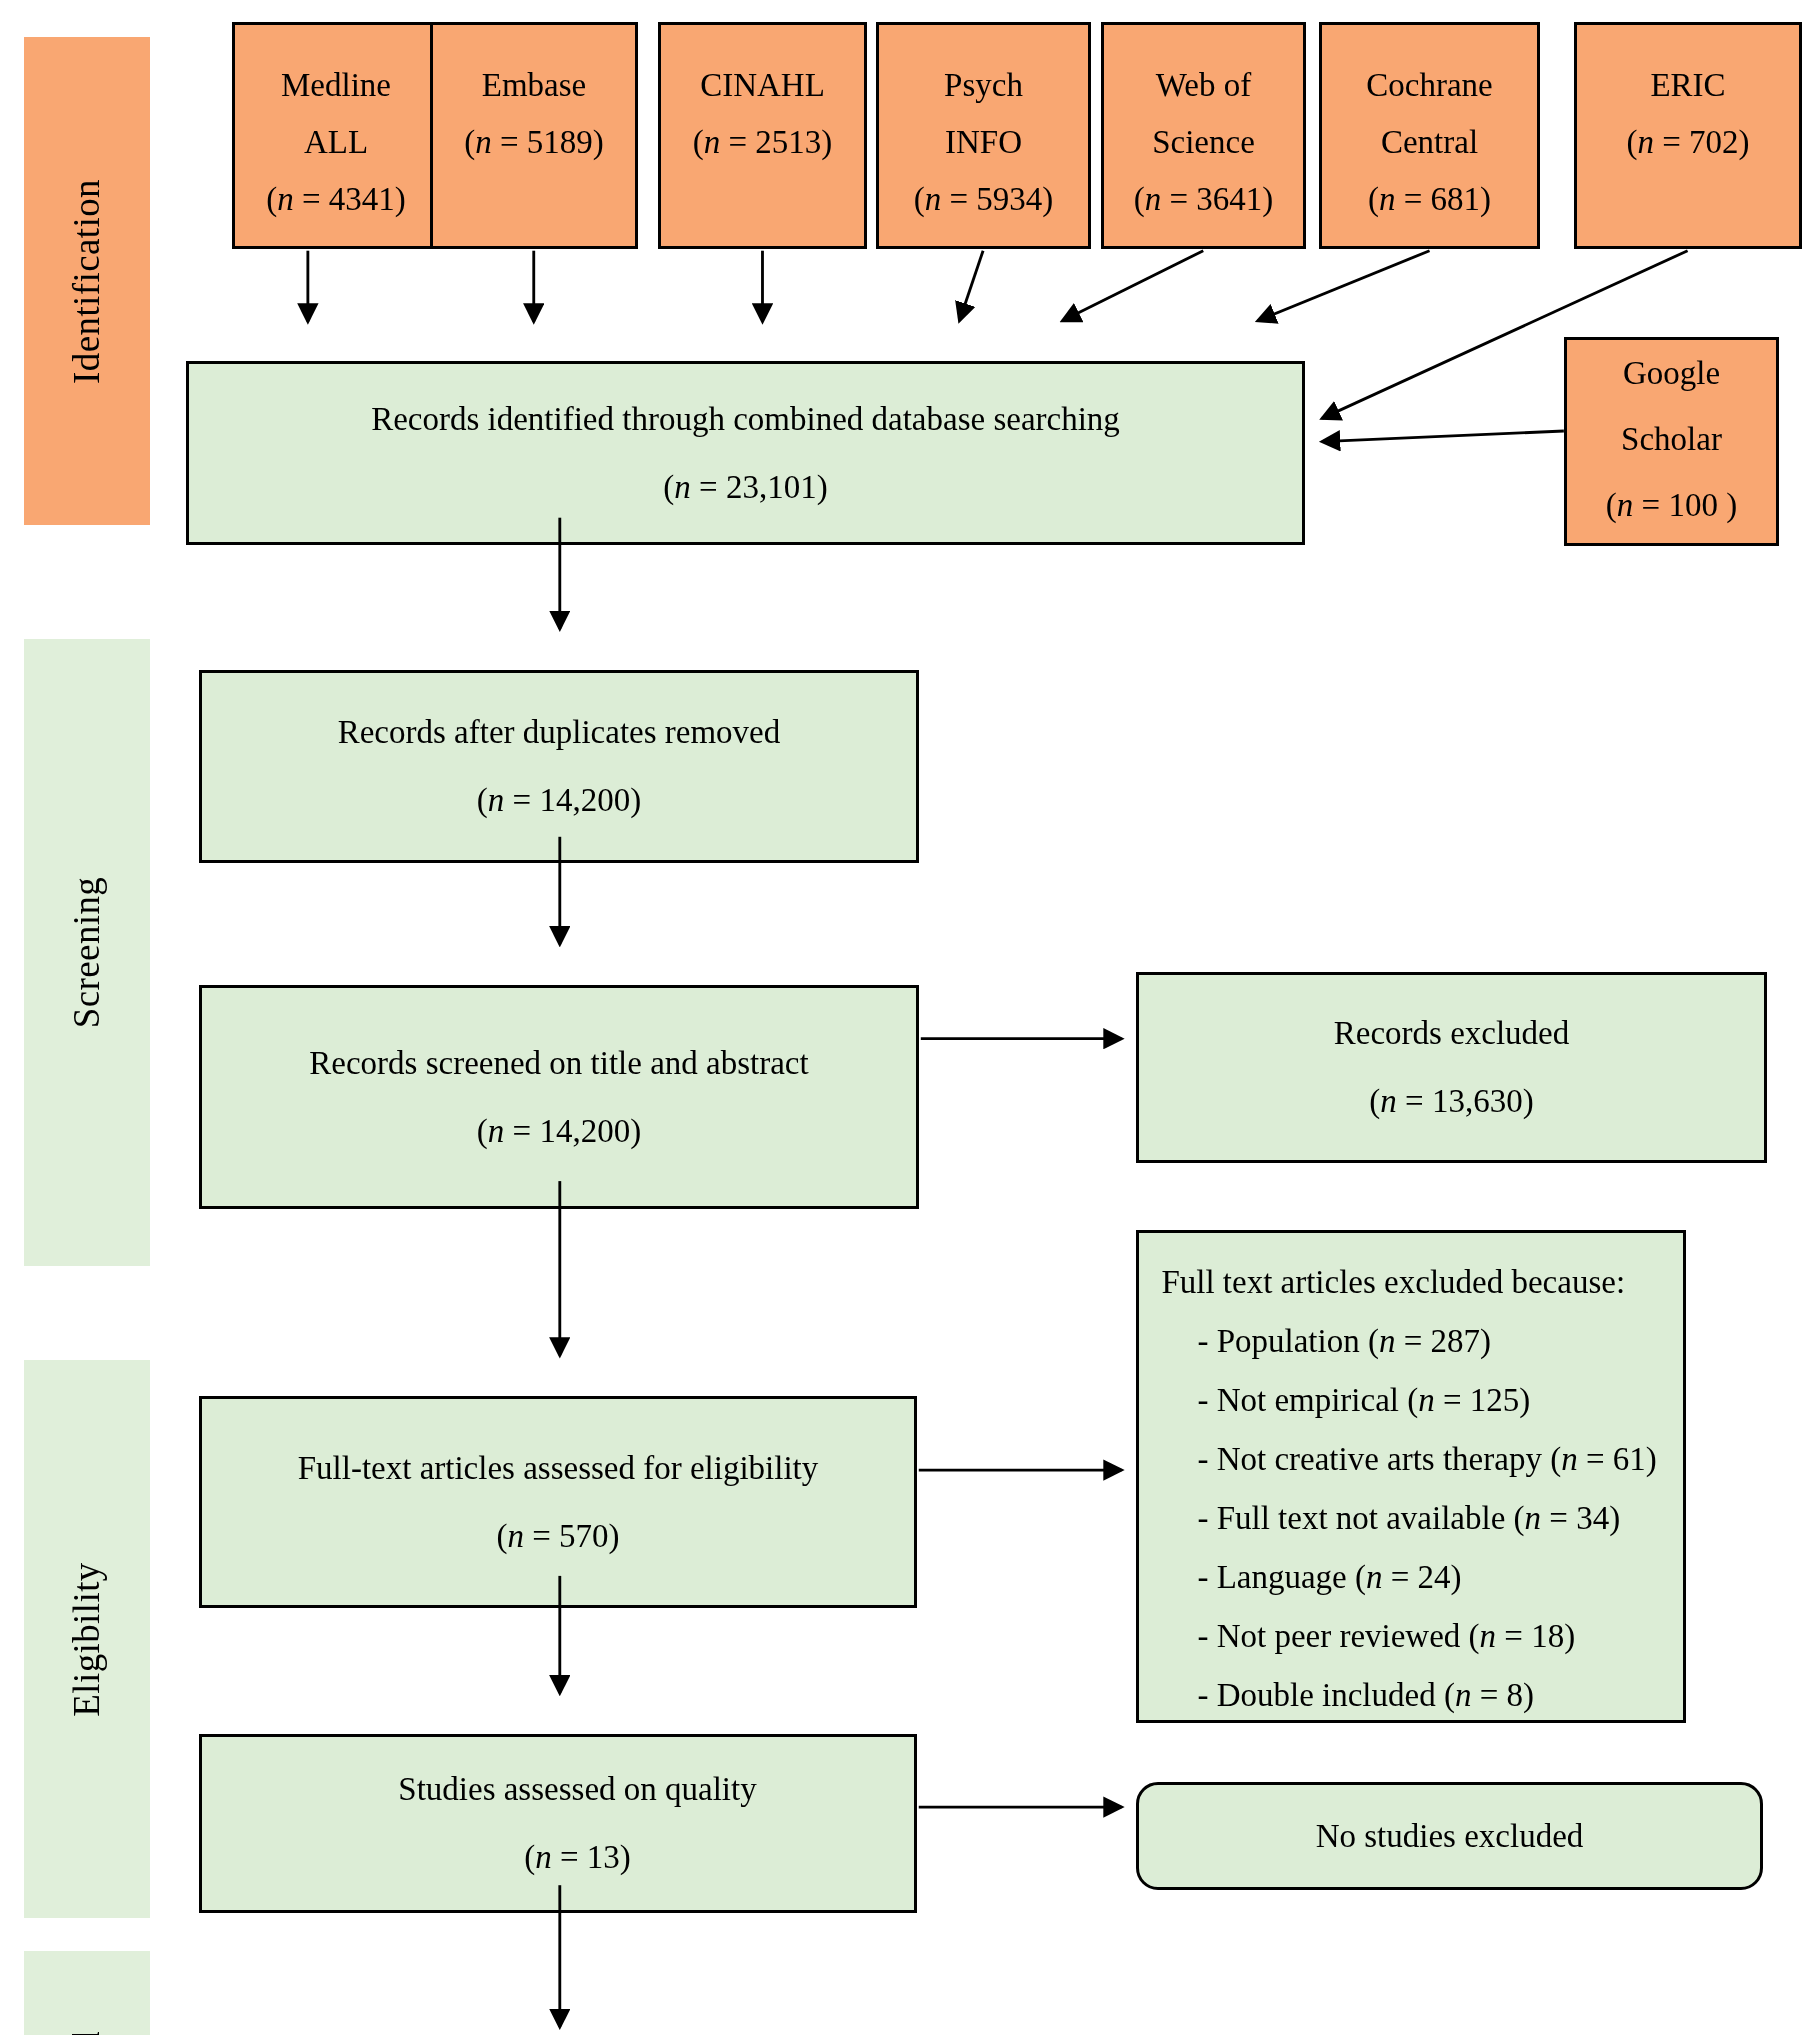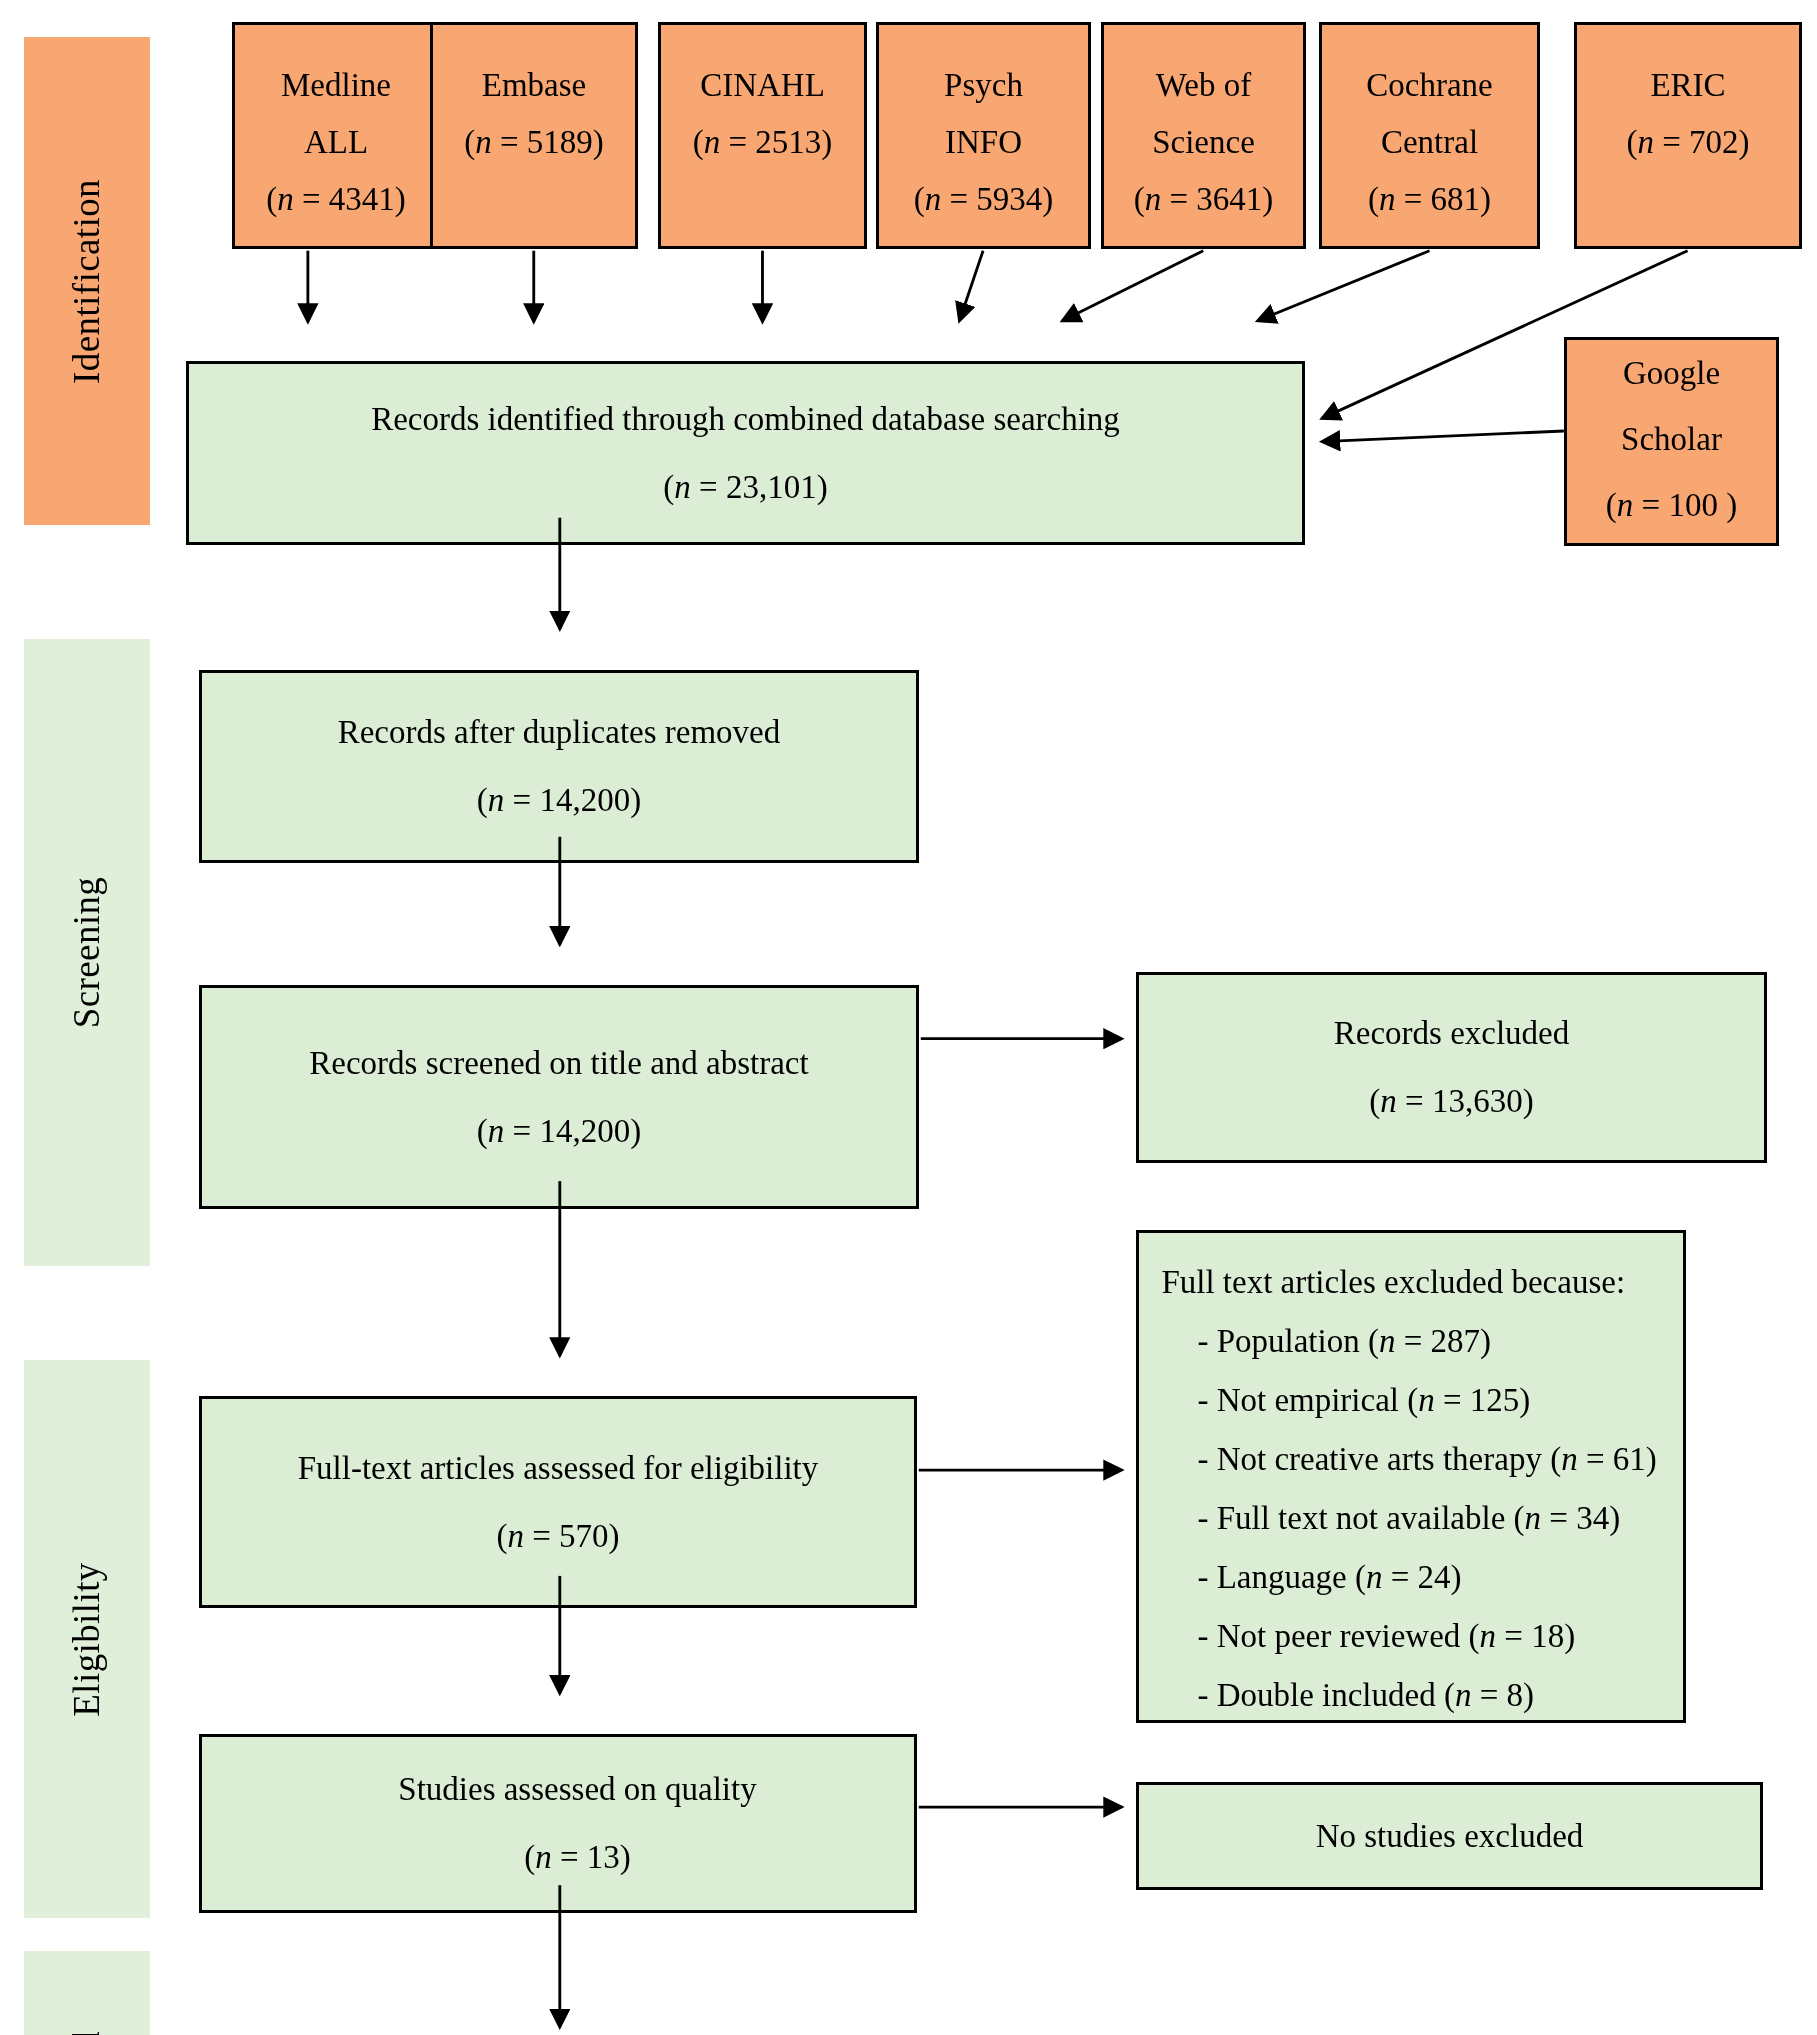--- a/index.html
+++ b/index.html
@@ -160,21 +160,21 @@
     <div class="excl-title">Full text articles excluded because:</div>
     <div class="excl-item">- Population (<i>n</i> = 287)</div>
     <div class="excl-item">- Not empirical (<i>n</i> = 125)</div>
     <div class="excl-item">- Not creative arts therapy (<i>n</i> = 61)</div>
     <div class="excl-item">- Full text not available (<i>n</i> = 34)</div>
     <div class="excl-item">- Language (<i>n</i> = 24)</div>
     <div class="excl-item">- Not peer reviewed (<i>n</i> = 18)</div>
     <div class="excl-item">- Double included (<i>n</i> = 8)</div>
   </div>
 
-  <div class="box flow" style="left:1136px;top:1754px;width:627px;height:108px;">
+  <div class="box flow" style="left:1136px;top:1754px;width:627px;height:108px;border-radius:22px;">
     <div class="ln">No studies excluded</div>
   </div>
 
   <svg id="arrows" viewBox="0 0 4466 5575" xmlns="http://www.w3.org/2000/svg">
     <defs>
       <marker id="ah" viewBox="0 0 10 10" markerWidth="7.5" markerHeight="7.5" refX="8.5" refY="5" orient="auto">
         <path d="M0,0 L10,5 L0,10 z" fill="#000"></path>
       </marker>
     </defs>
     <line x1="756" y1="616" x2="756" y2="790" marker-end="url(#ah)"></line>

